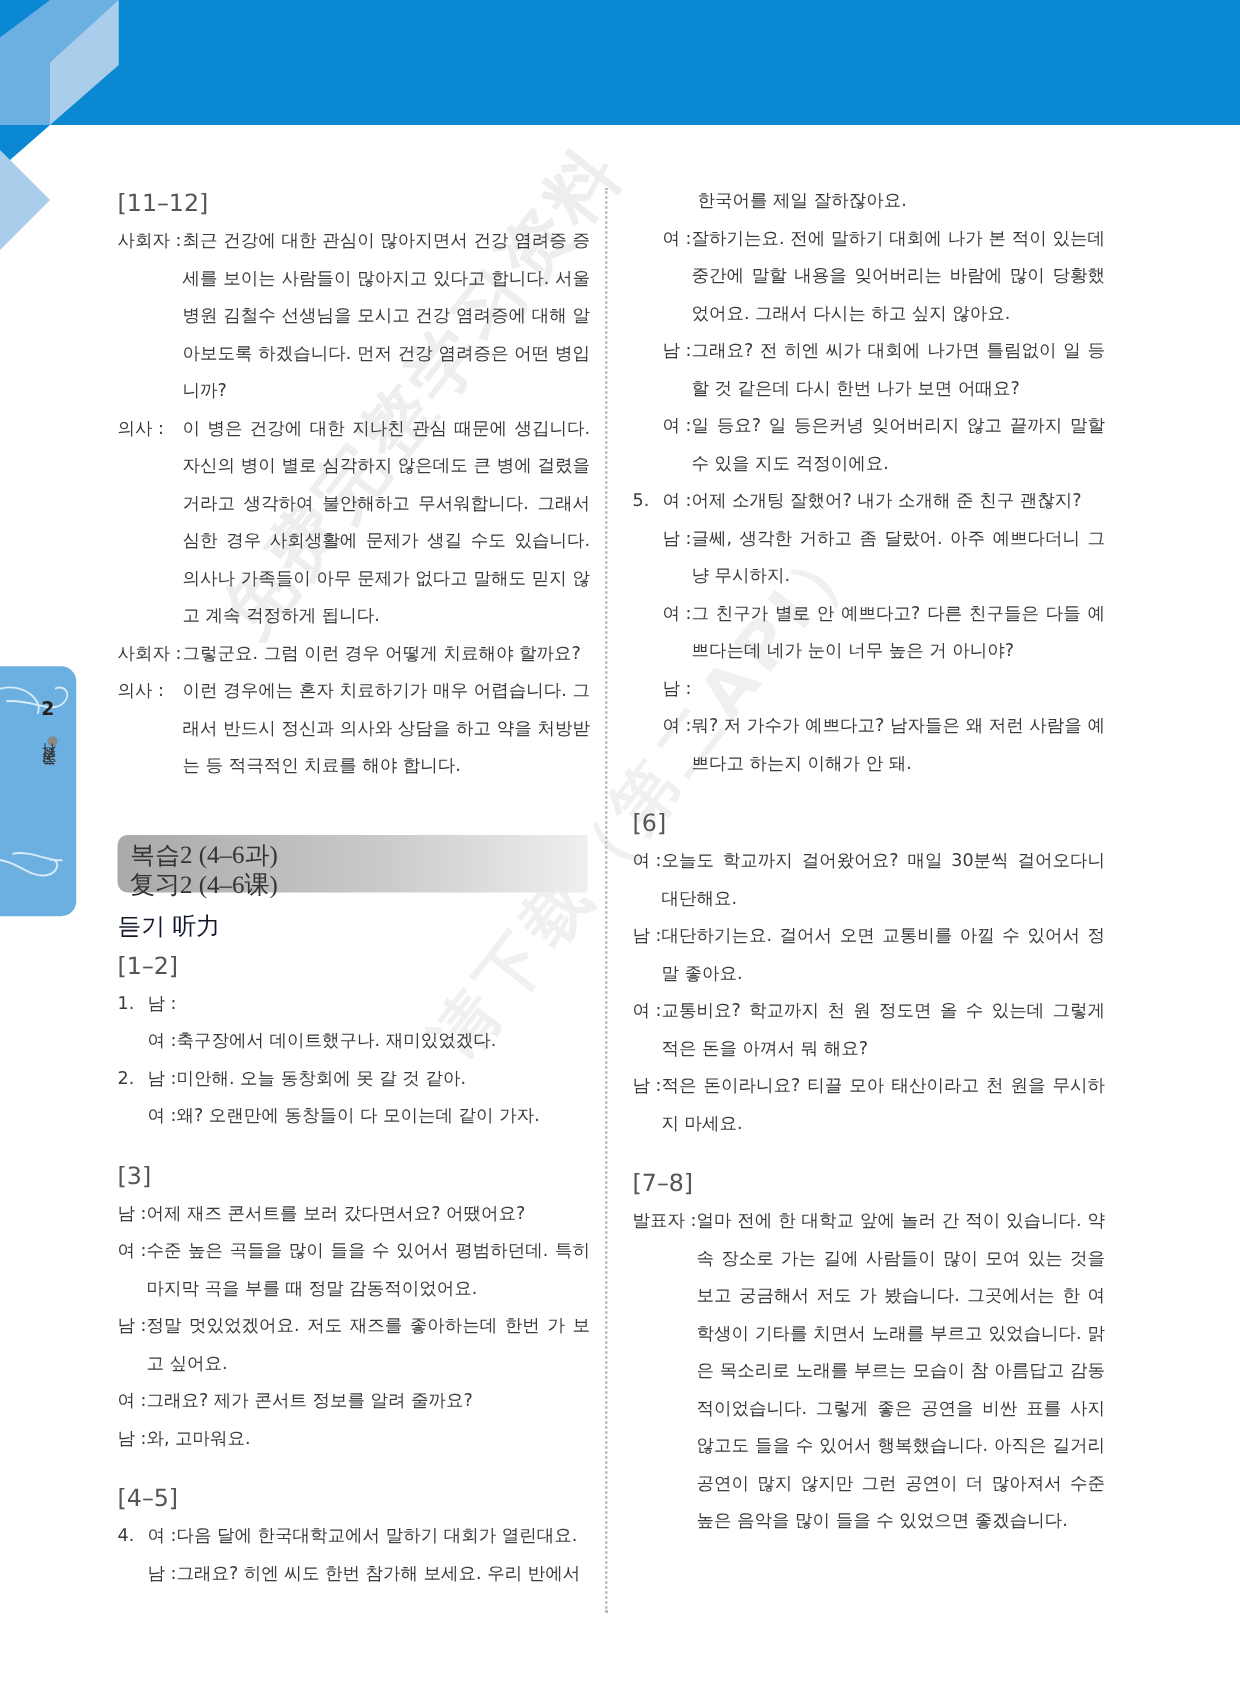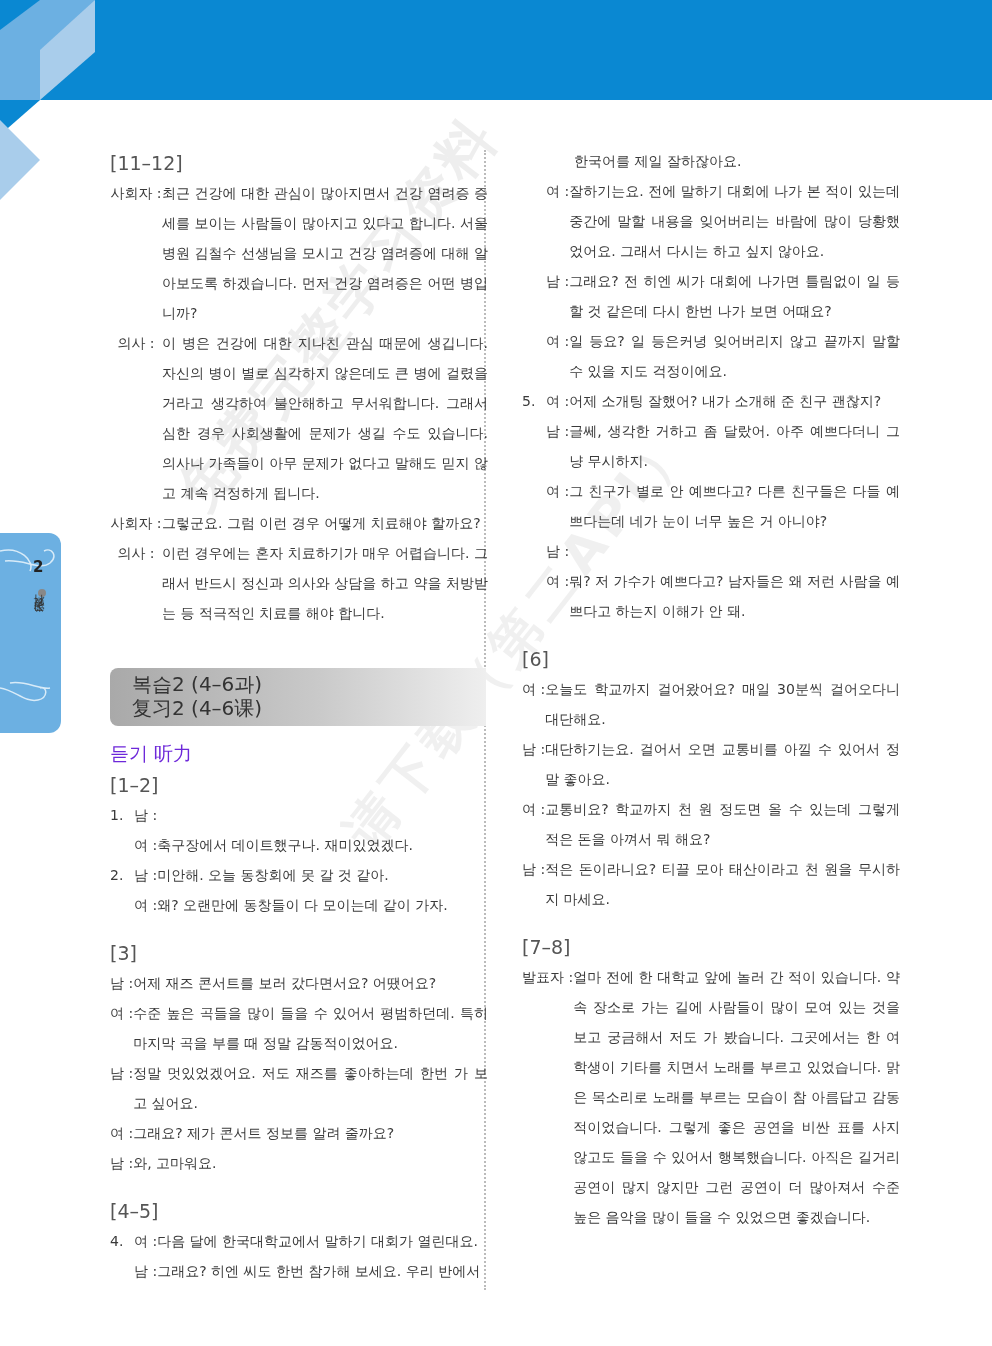--- a/index.html
+++ b/index.html
@@ -13,36 +13,36 @@
     .side-tab .page-num { position: absolute; left: 33px; top: 25px; font-size: 15px; font-weight: bold; color: #222; }
     .side-tab .dot { position: absolute; left: 38px; top: 56px; width: 8px; height: 8px; border-radius: 50%; background: #888; }
     .side-tab .vlabel { position: absolute; left: 33px; top: 80px; font-size: 11px; color: #333; writing-mode: vertical-rl; transform: rotate(180deg); letter-spacing: 2px; }
     .side-tab svg { position: absolute; left: 0; }
 
     .divider { position: absolute; left: 484px; top: 150px; height: 1140px; border-left: 2px dotted #bbbbbb; }
 
     .watermark { position: absolute; left: 160px; top: 480px; font-size: 56px; font-weight: bold; color: rgba(150,150,150,0.16); transform: rotate(-52deg); transform-origin: left top; white-space: nowrap; letter-spacing: 4px; pointer-events: none; }
     .watermark2 { position: absolute; left: 330px; top: 820px; font-size: 52px; font-weight: bold; color: rgba(150,150,150,0.14); transform: rotate(-52deg); transform-origin: left top; white-space: nowrap; letter-spacing: 6px; pointer-events: none; }
 
-    .col { position: absolute; font-size: 14px; line-height: 30px; color: #3a3a3a; margin-left: 16px; }
+    .col { position: absolute; font-size: 14px; line-height: 30px; color: #3a3a3a; }
     .col-left { left: 94px; top: 146px; width: 378px; }
     .col-right { left: 506px; top: 146px; width: 378px; }
 
     .sec-head { font-size: 19px; color: #555; line-height: 30px; margin-top: 2px; }
     .sec-head.gap { margin-top: 18px; }
     .line { display: flex; }
     .num { width: 24px; flex: 0 0 24px; }
-    .spk { flex: 0 0 auto; white-space: nowrap; text-align: center; }
+    .spk { flex: 0 0 auto; white-space: nowrap; }
     .spk-w3 { width: 52px; flex: 0 0 52px; }
     .txt { flex: 1; text-align: justify; }
     .indent-2 { padding-left: 52px; }
 
-    .review-box { margin-top: 40px; width: 376px; height: 58px; background: linear-gradient(90deg, #a9a9a9 0%, #c9c9c9 55%, #efefef 100%); border-radius: 8px 0 0 8px; padding: 4px 22px; }
+    .review-box { margin-top: 40px; width: 376px; height: 46px; background: linear-gradient(90deg, #a9a9a9 0%, #c9c9c9 55%, #efefef 100%); border-radius: 8px 0 0 8px; padding: 4px 10px; font-family: Liberation Serif, serif; }
     .review-box div { font-size: 20px; line-height: 24px; color: #333; }
-    .listen-head { font-size: 19px; color: #6d28d9; margin-top: 12px; line-height: 30px; }
+    .listen-head { font-size: 19px; color: #0f172a; margin-top: 12px; line-height: 30px; }
   </style>
 </head>
 <body>
 
 <div class="top-band"></div>
 <svg class="deco" viewBox="0 0 120 240">
   <polygon points="0,0 60,0 60,0 0,0" fill="#0a88d2"></polygon>
   <polygon points="0,30 40,0 95,0 40,100 0,100" fill="#6cb0e2"></polygon>
   <polygon points="40,50 95,0 95,52 40,100" fill="#a9cdeb"></polygon>
   <polygon points="0,100 40,100 0,135" fill="#0a88d2"></polygon>

